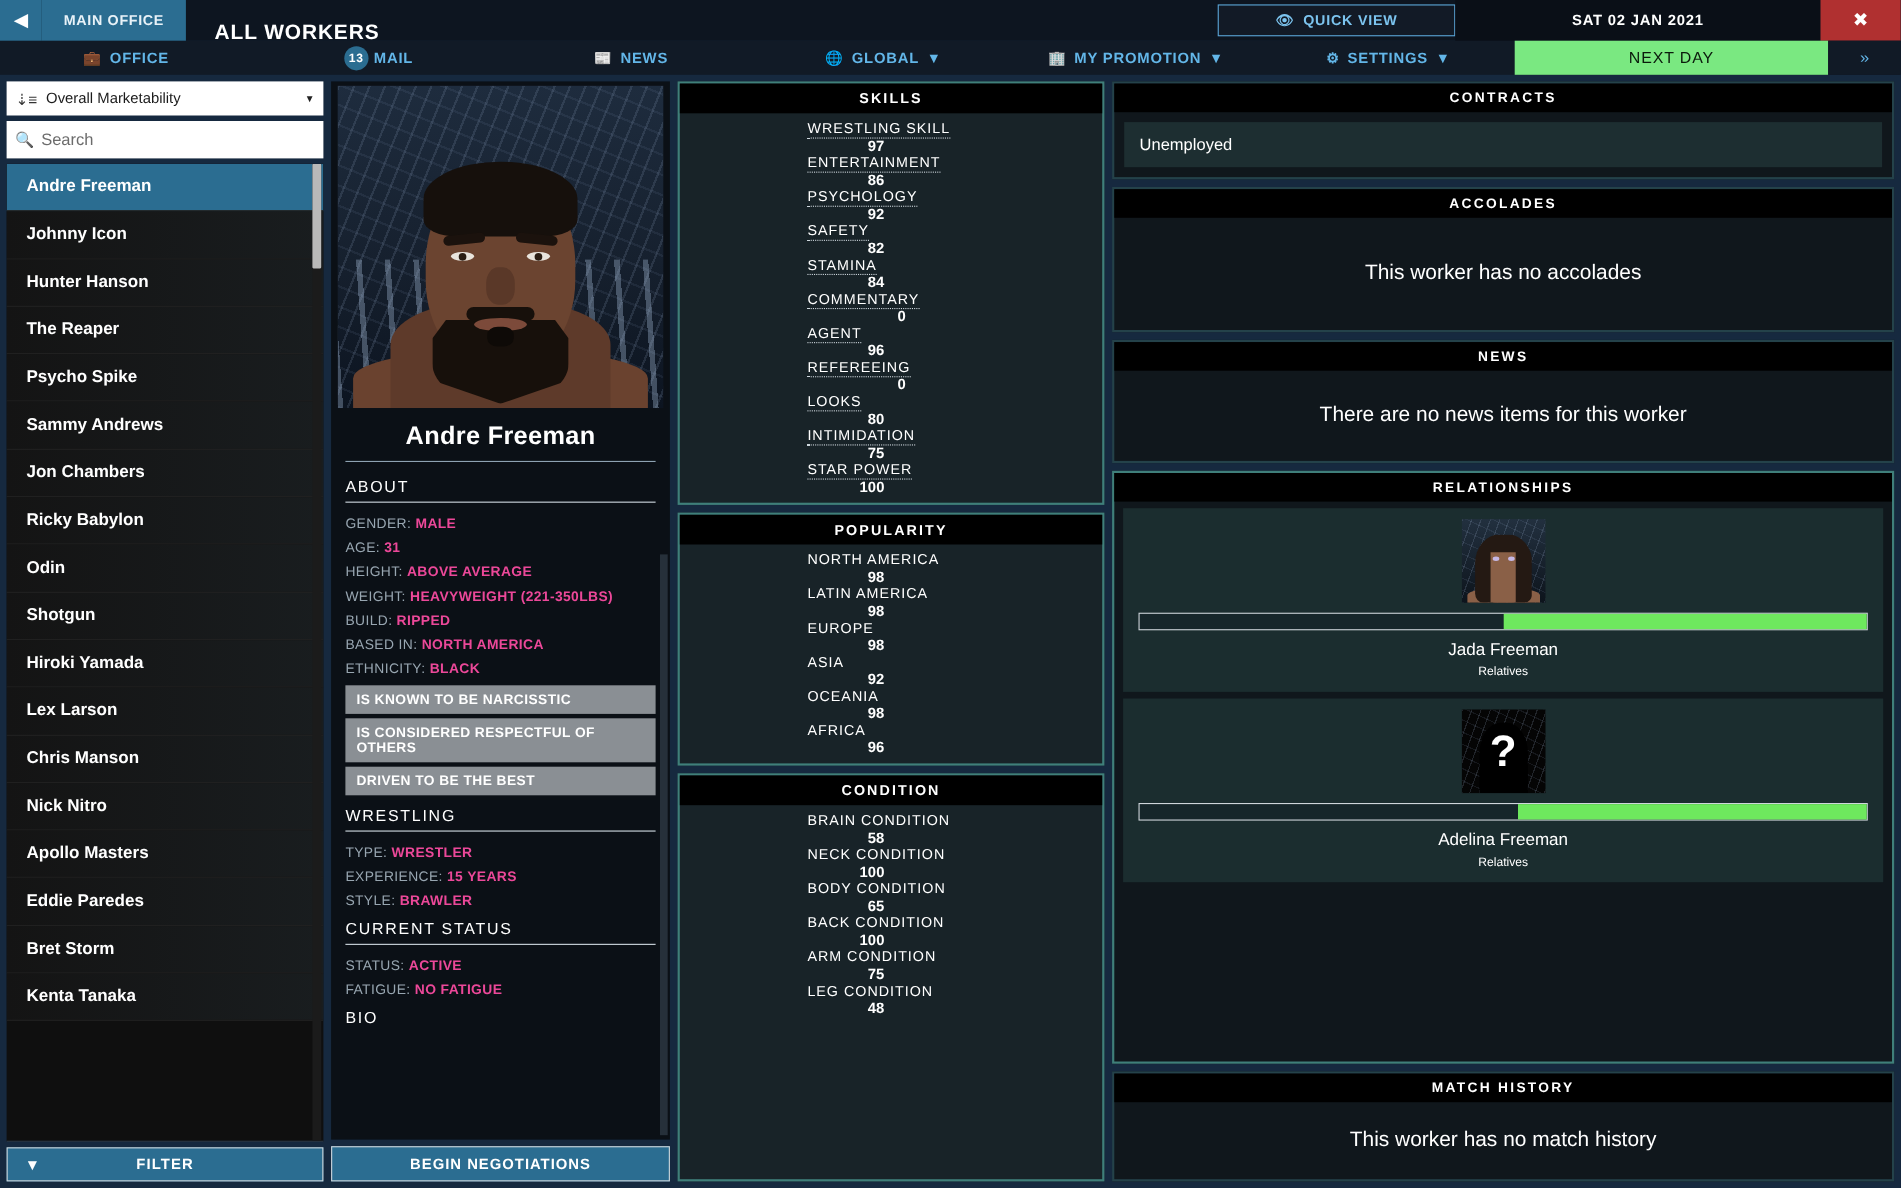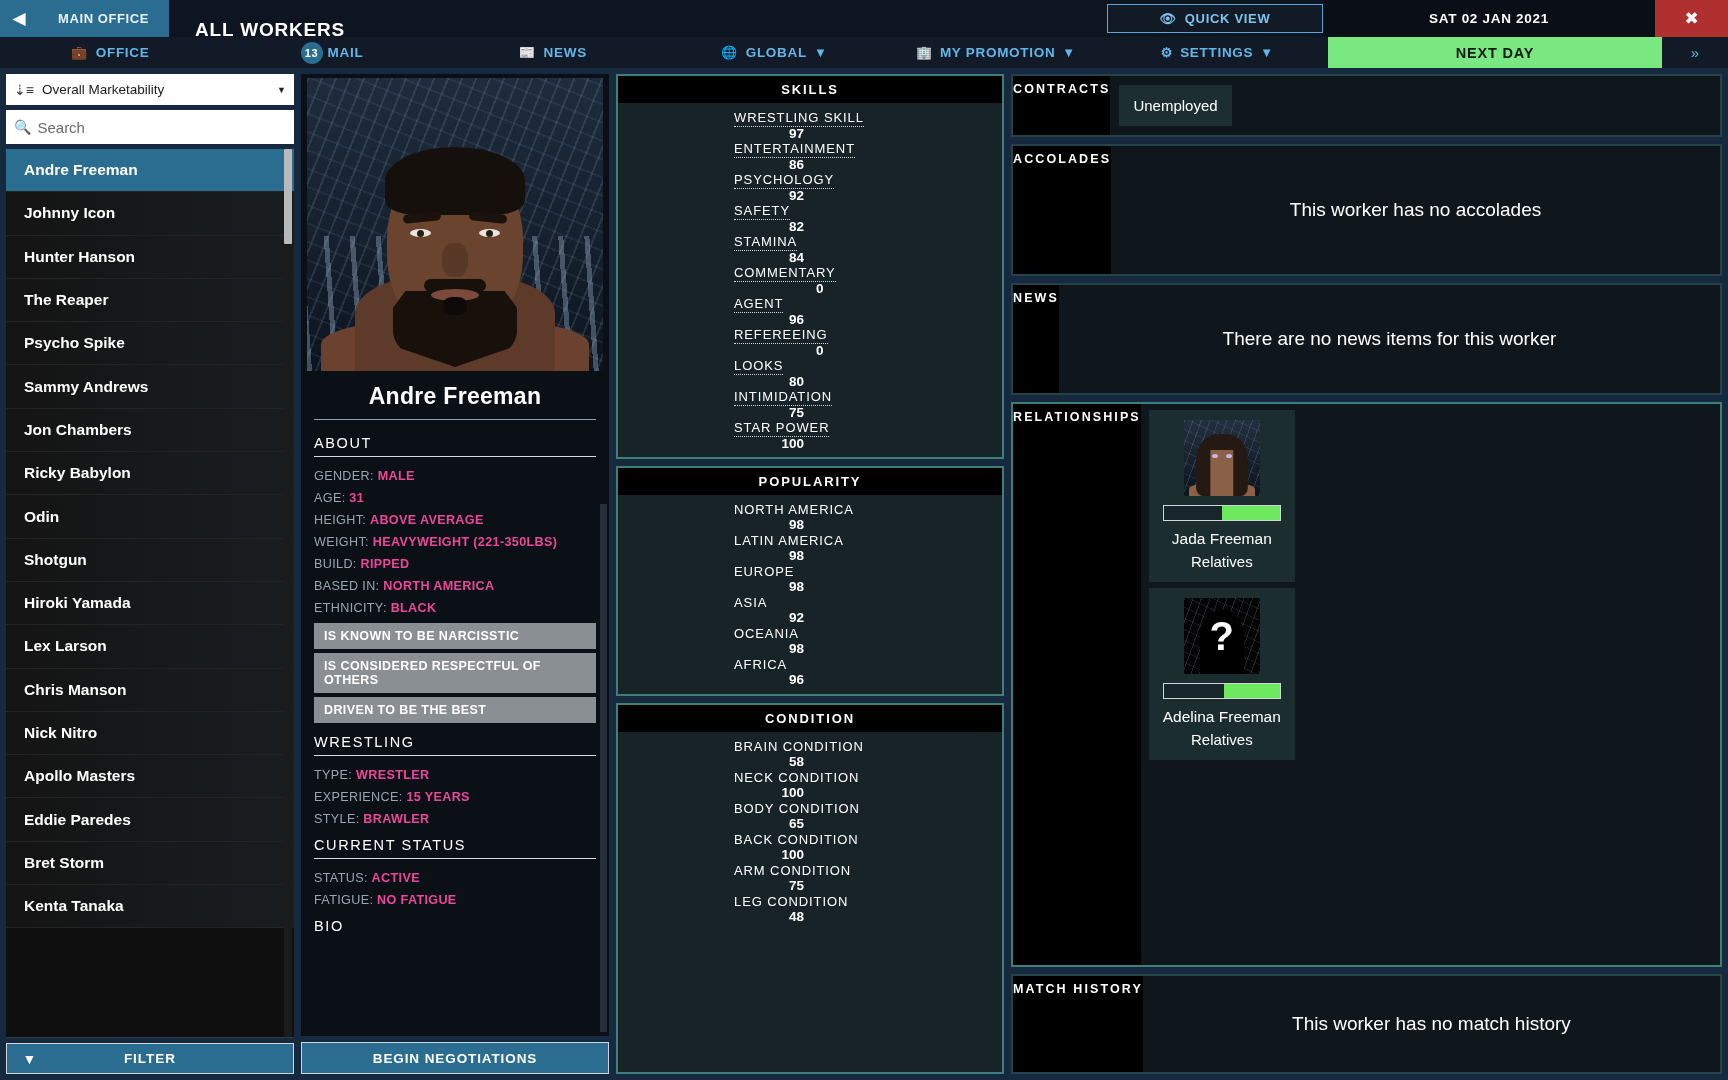--- a/index.html
+++ b/index.html
@@ -47,23 +47,23 @@
     color: #63b6e8; font-size: 13.5px; font-weight: bold; letter-spacing: .7px;
     display: flex; align-items: center; justify-content: center; gap: 7px; flex: 1;
   }
   .nav-item .ico { font-size: 13px; line-height: 1; }
   .mail-badge {
     background: #2b6d91; color: #ffffff; border-radius: 50%;
     width: 22px; height: 22px; display: inline-flex; align-items: center;
     justify-content: center; font-size: 11px; margin-right: -2px;
   }
   .next-day {
-    background: #7ae881; color: #0b1a0c; font-size: 14.5px; font-weight: bold;
+    background: #7ae881; color: #0b1a0c; font-size: 14.5px; font-weight: normal;
     letter-spacing: .8px; display: flex; align-items: center; justify-content: center;
-    width: 334px;
+    width: 285px;
   }
   .next-day-arrow {
     background: #111a26; color: #63b6e8; width: 66px;
     display: flex; align-items: center; justify-content: center; font-size: 15px;
   }
 
   
   .stage { display: flex; height: 1012px; padding: 6px; gap: 7px; }
 
   
@@ -237,21 +237,21 @@
     position: absolute; left: 0; top: 0; bottom: 0; background: #2e76a0;
     display: flex; align-items: center; justify-content: flex-end;
   }
   .bar-val {
     color: #ffffff; font-size: 13.5px; font-weight: bold; padding-right: 6px;
   }
   .bar-val.zero { padding-left: 6px; padding-right: 0; position: absolute; left: 100%; }
 
   
   .col-right { flex: 1; display: flex; flex-direction: column; gap: 7px; }
-  .rpanel { background: #10171c; border: 2px solid #3f7f7a; display: flex; flex-direction: row; }
+  .rpanel { background: #10171c; border: 2px solid #3f7f7a; display: flex; flex-direction: column; }
   .rpanel.plain { border-color: #24424a; }
   .rpanel-head {
     background: #000000; color: #ffffff; font-size: 12.5px; font-weight: bold;
     letter-spacing: 2.1px; text-align: center; padding: 6px 0;
   }
   .contract-item {
     margin: 9px; background: #1d2e31; color: #ffffff; font-size: 15px;
     padding: 12px 14px;
   }
   .empty-msg {
@@ -299,21 +299,21 @@
     width: 44px; height: 64px; background: #000; border-radius: 44% 44% 0 0;
   }
   .rel-meter {
     width: 100%; height: 16px; border: 1px solid #cfd6db; margin-top: 9px;
     position: relative; background: #16262a;
   }
   .rel-meter-fill {
     position: absolute; right: 0; top: 0; bottom: 0; background: #6ee85e;
   }
   .rel-name { color: #ffffff; font-size: 15.5px; margin-top: 9px; }
-  .rel-rel { color: #ffffff; font-size: 15px; margin-top: 5px; }
+  .rel-rel { color: #ffffff; font-size: 11px; margin-top: 5px; }
 </style>
 </head>
 <body>
 
 <div class="topbar">
   <div class="back-btn">
     <span>◀</span>
   </div>
   <div class="main-office">
     <span>MAIN OFFICE</span>

